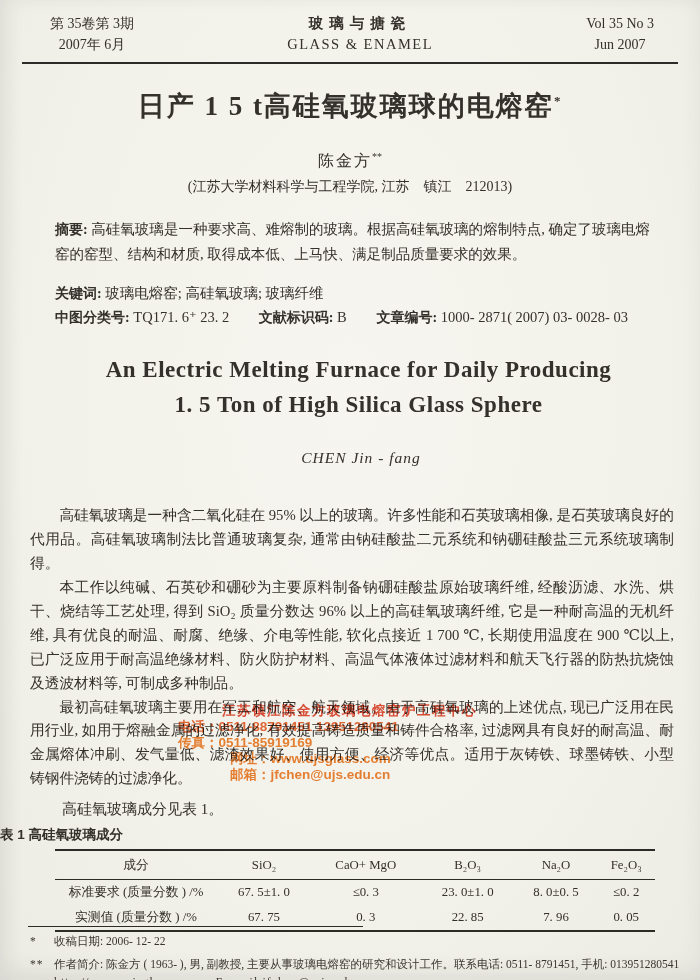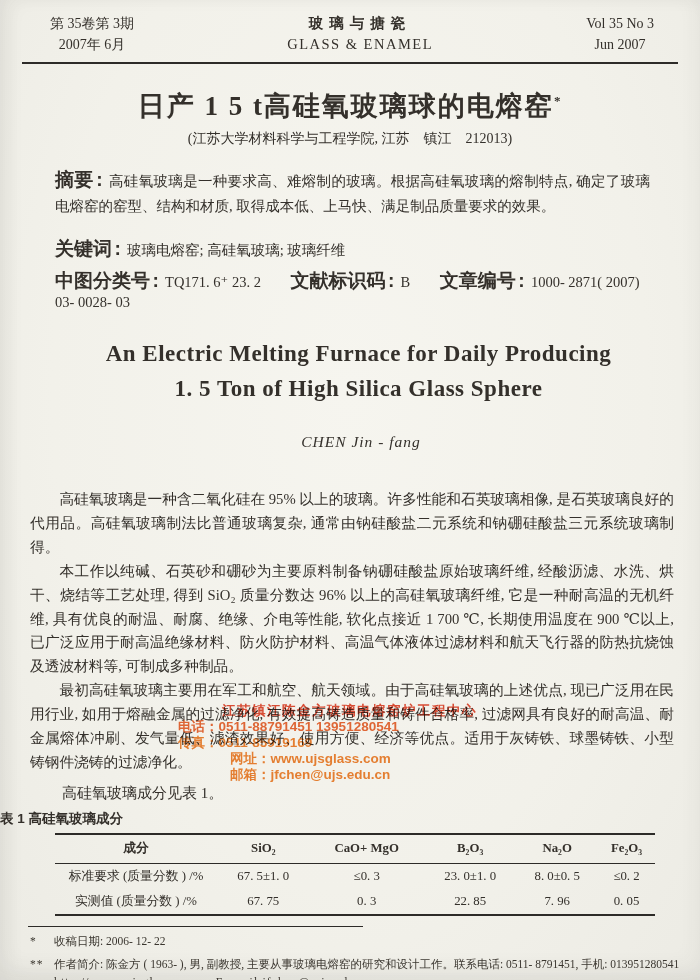--- a/index.html
+++ b/index.html
@@ -21,21 +21,21 @@
   .header-rule{margin:7px 22px 0 22px;border-top:2.4px solid #2d2b28;
     box-shadow:0 2.5px 0 -1px rgba(45,43,40,.45);}
   
   .cn-title{margin-top:24px;text-align:center;font-size:27px;font-weight:bold;letter-spacing:2px;}
   .cn-title sup{font-size:13px;}
   .author-line{margin-top:27px;text-align:center;font-size:16px;letter-spacing:2px;}
   .author-line sup{font-size:10px;letter-spacing:0;}
   .affil-line{margin-top:6px;text-align:center;font-size:14px;}
   
   .abstract{margin:21px 50px 0 55px;font-size:14.5px;line-height:25px;text-align:justify;}
-  .abstract b,.kw b,.meta b{font-family:Liberation Mono, monospace;font-size:19px;}
+  .abstract b,.kw b,.meta b{font-family:Liberation Serif, serif;font-size:14px;}
   .kw{margin:17px 50px 0 55px;font-size:14.5px;}
   .meta{margin:6px 50px 0 55px;font-size:14.5px;}
   .meta .gap{display:inline-block;width:26px;}
   
   .en-title{margin-top:25px;text-align:center;font-weight:bold;font-size:23px;line-height:35px;letter-spacing:.5px;padding-left:17px;}
   .en-author{margin-top:27px;text-align:center;font-style:italic;font-size:15.5px;letter-spacing:1px;padding-left:22px;}
   
   .body-text{margin:37px 26px 0 30px;font-size:14.7px;line-height:23.9px;text-align:justify;}
   .body-text p{margin:0;text-indent:2em;}
   
@@ -47,21 +47,21 @@
   
   .sec-heading{margin:13px 0 0 30px;font-size:21px;font-weight:bold;
     font-family:"Liberation Sans","DejaVu Sans",sans-serif;}
   .sec-heading .num{margin-right:16px;}
   .sec-intro{margin:9px 0 0 62px;font-size:15px;}
   .tbl-caption{margin-top:7px;text-align:left;font-weight:bold;font-size:13.5px;
     font-family:"Liberation Sans","DejaVu Sans",sans-serif;}
   table.comp{margin:5px 45px 0 55px;width:600px;border-collapse:collapse;font-size:12.8px;
     border-top:2.2px solid #2d2b28;border-bottom:2.2px solid #2d2b28;}
   table.comp thead tr{border-bottom:1.3px solid #2d2b28;}
-  table.comp th{font-weight:bold;height:26px;text-align:center;}
+  table.comp th{font-weight:normal;height:26px;text-align:center;}
   table.comp td{height:23px;text-align:center;}
   table.comp th:first-child,table.comp td:first-child{width:27%;}
   
   .footnote-block{position:absolute;left:0;right:0;top:926px;}
   .fn-rule{margin-left:28px;width:335px;border-top:1.8px solid #2d2b28;}
   .fn{display:flex;margin:5px 14px 0 30px;font-size:11.5px;line-height:18px;color:#3a362f;}
   .fn-mark{width:24px;flex:none;letter-spacing:1px;}
   .fn-text{flex:1;white-space:nowrap;overflow:hidden;}
   .fn-cont{letter-spacing:1.2px;}
 </style>
@@ -81,20 +81,21 @@
     </div>
     <div class="jh-right">
       <div>Vol  35 No 3</div>
       <div>Jun  2007</div>
     </div>
   </div>
   <div class="header-rule"></div>
 
   <div class="cn-title"><span>日产 1 5 t高硅氧玻璃球的电熔窑</span><sup>*</sup></div>
 
+  <div class="author-line"><span>陈金方</span><sup>**</sup></div>
   <div class="affil-line">(江苏大学材料科学与工程学院, 江苏　镇江　212013)</div>
 
   <div class="abstract">
     <b>摘要:</b>
     <span>高硅氧玻璃是一种要求高、难熔制的玻璃。根据高硅氧玻璃的熔制特点, 确定了玻璃电熔窑的窑型、结构和材质, 取得成本低、上马快、满足制品质量要求的效果。</span>
   </div>
 
   <div class="kw">
     <b>关键词:</b>
     <span>玻璃电熔窑; 高硅氧玻璃; 玻璃纤维</span>

